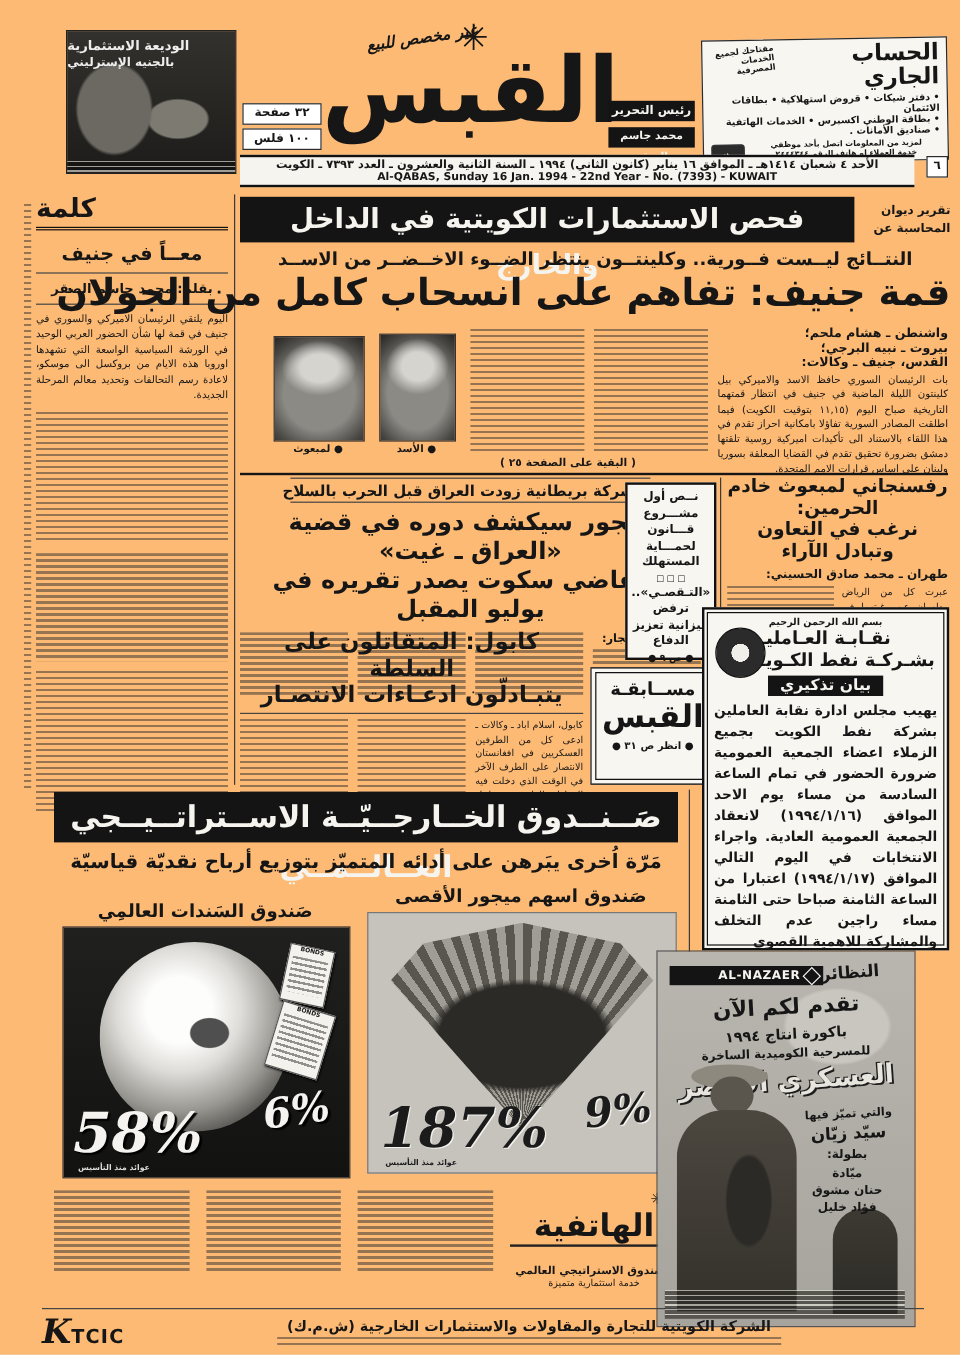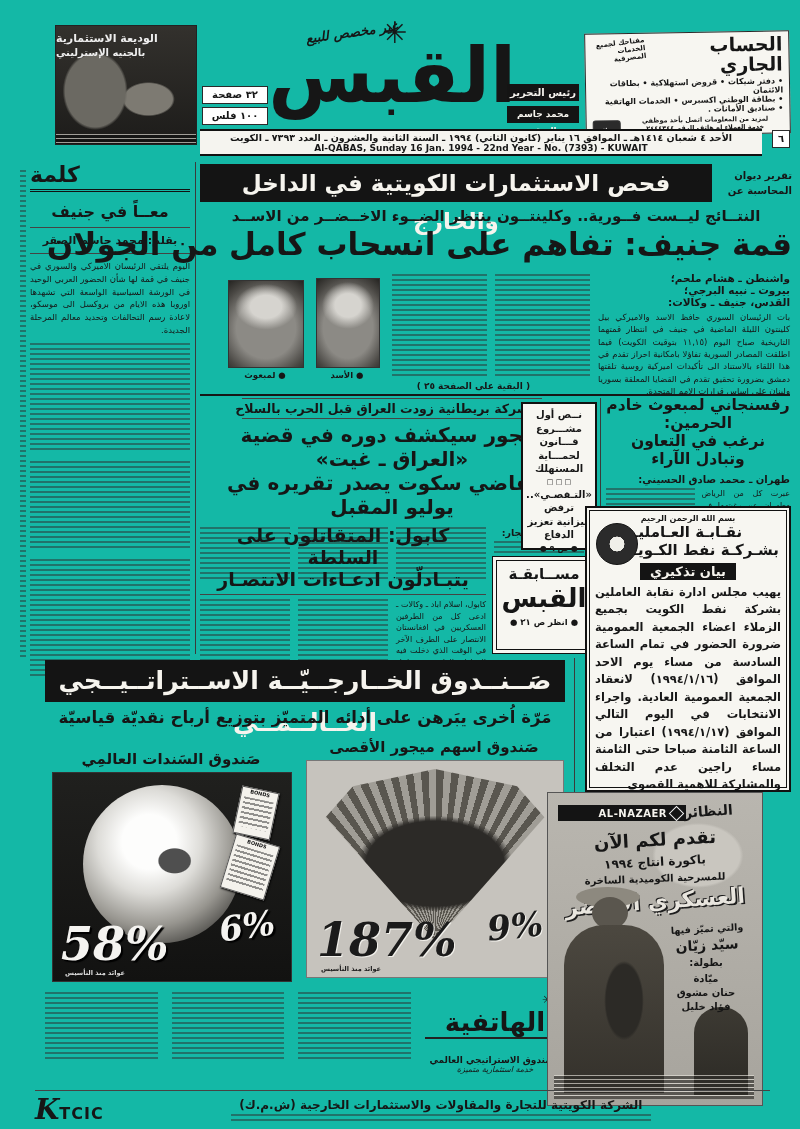--- a/index.html
+++ b/index.html
@@ -1,17 +1,17 @@
 <!DOCTYPE html>
 <html dir="rtl" lang="ar"><head>
 <meta charset="utf-8">
 <style>
   html,body{margin:0;padding:0}
   body{width:800px;height:1129px;background:#e9e7e1;font-family:"DejaVu Sans",sans-serif;color:#161616;overflow:hidden}
-  #page{position:relative;width:800px;height:1129px;background:#14b8a6}
+  #page{position:relative;width:800px;height:1129px;background:#fdba74}
   .abs{position:absolute}
   .b{font-weight:bold}
   .c{text-align:center}
   .j{text-align:justify}
   .inv{background:#141414;color:#f6f4ee}
   .bx{border:1px solid #2a2a2a}
   .ft{background-image:repeating-linear-gradient(#2e2e2e 0 2px,transparent 2px 5px);opacity:.5}
   .ftw{background-image:repeating-linear-gradient(#e5e2da 0 1px,transparent 1px 4px);opacity:.65}
   .vr{background:#3a3a3a;width:1px}
   .hr{background:#161616;height:2px}
@@ -215,21 +215,21 @@
     <div class="abs pct pctw" style="left:8px;bottom:14px;font-size:46px">58%</div>
     <div class="abs b" style="left:12px;bottom:4px;font-size:6.5px;color:#ddd">عوائد منذ التأسيس</div>
     <div class="abs pct pctw" style="right:16px;bottom:38px;font-size:34px;transform:rotate(-8deg)">6%</div>
   </div>
 
   <div class="abs" style="left:45px;top:992px;width:520px;display:flex;gap:14px">
     <div style="width:140px">
       <div style="font-size:13px;text-align:right;padding-right:12px">✳</div>
       <div class="b" style="font-size:26px;text-align:center;letter-spacing:-1px;border-bottom:2px solid #222">الهاتفية</div>
       <div class="b c" style="font-size:9px;margin-top:16px">الصندوق الاستراتيجي العالمي</div>
-      <div class="c" style="font-size:8px;font-style:italic">خدمة استثمارية متميزة</div>
+      <div class="c" style="font-size:8px;">خدمة استثمارية متميزة</div>
     </div>
     <div class="ft" style="flex:1;height:68px"></div>
     <div class="ft" style="flex:1;height:68px"></div>
     <div class="ft" style="flex:1;height:68px"></div>
   </div>
 
   <div class="abs" style="left:547px;top:792px;width:214px;height:312px;background:
        radial-gradient(ellipse 70px 50px at 70% 20%,#c9c6bf 0 60%,transparent 65%),
        linear-gradient(#b9b6af,#a7a49d);border:1px solid #555;overflow:hidden">
     <div class="abs inv" style="left:10px;top:12px;width:120px;height:16px;display:flex;align-items:center;gap:4px;padding:0 4px">

